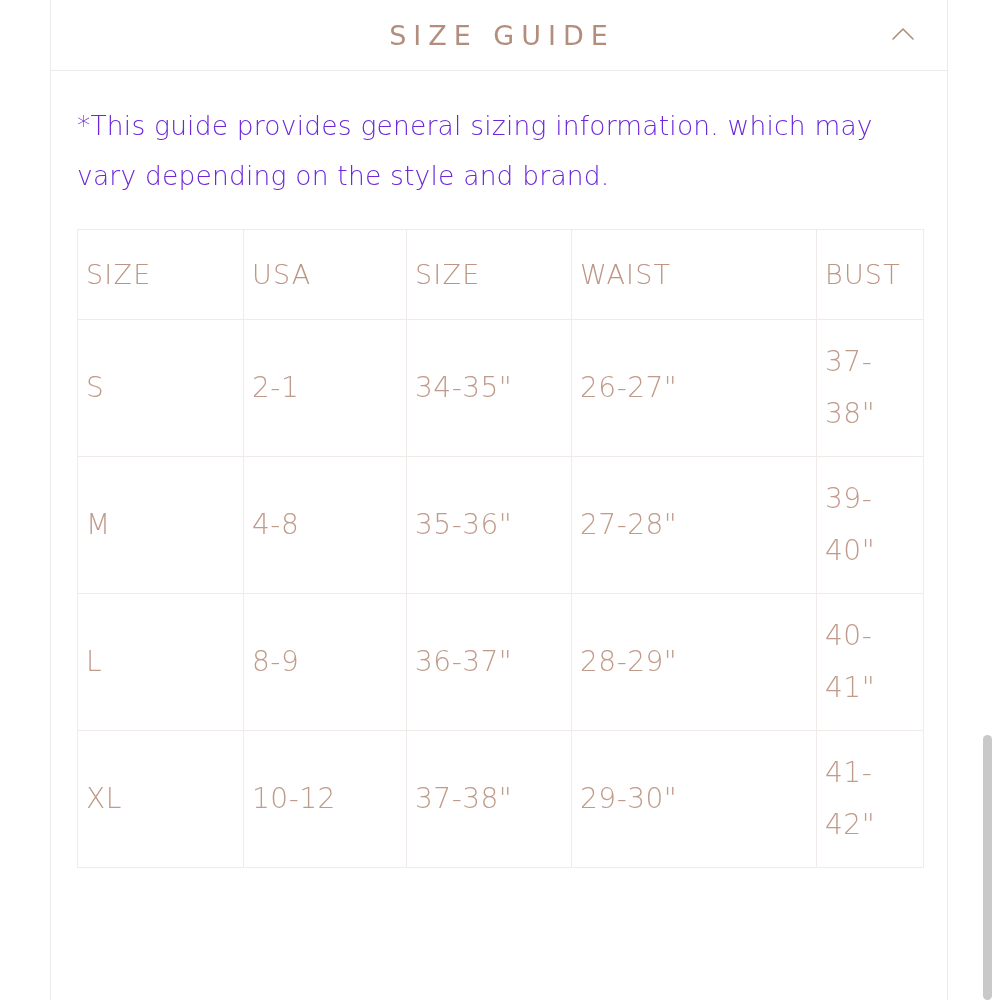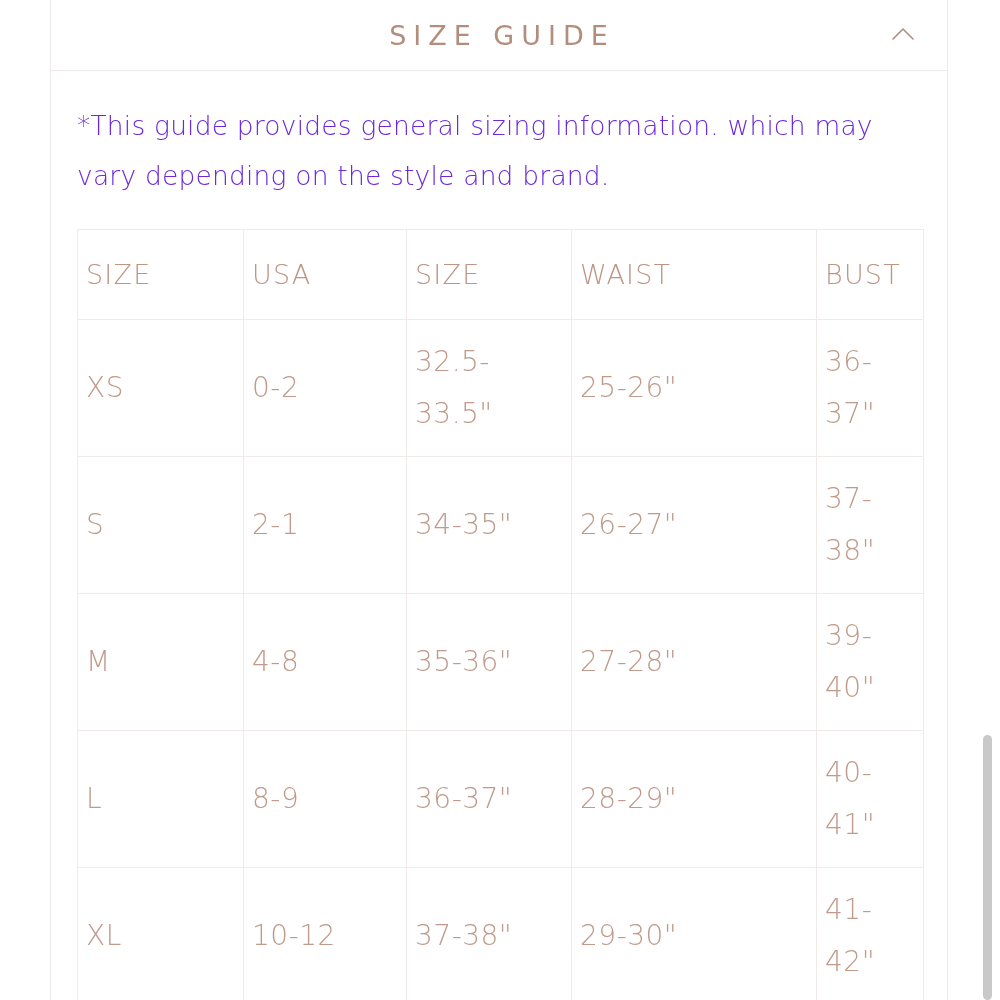--- a/index.html
+++ b/index.html
@@ -182,27 +182,20 @@
           <tr>
             <th>SIZE</th>
             <th>USA</th>
             <th>SIZE</th>
             <th>WAIST</th>
             <th>BUST</th>
           </tr>
         </thead>
         <tbody>
           <tr>
-            <td class="size-label">XS</td>
-            <td>0-2</td>
-            <td>32.5-33.5"</td>
-            <td>25-26"</td>
-            <td>36-37"</td>
-          </tr>
-          <tr>
             <td class="size-label">S</td>
             <td>2-1</td>
             <td>34-35"</td>
             <td>26-27"</td>
             <td>37-38"</td>
           </tr>
           <tr>
             <td class="size-label">M</td>
             <td>4-8</td>
             <td>35-36"</td>

